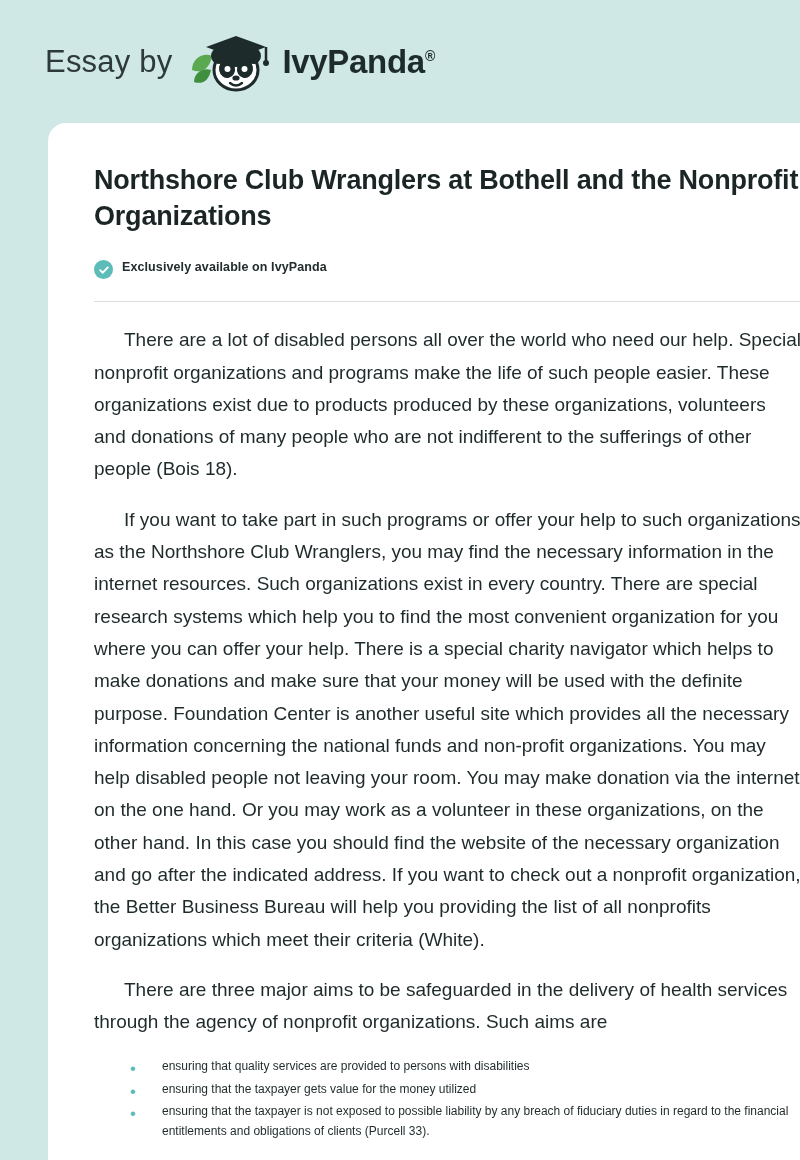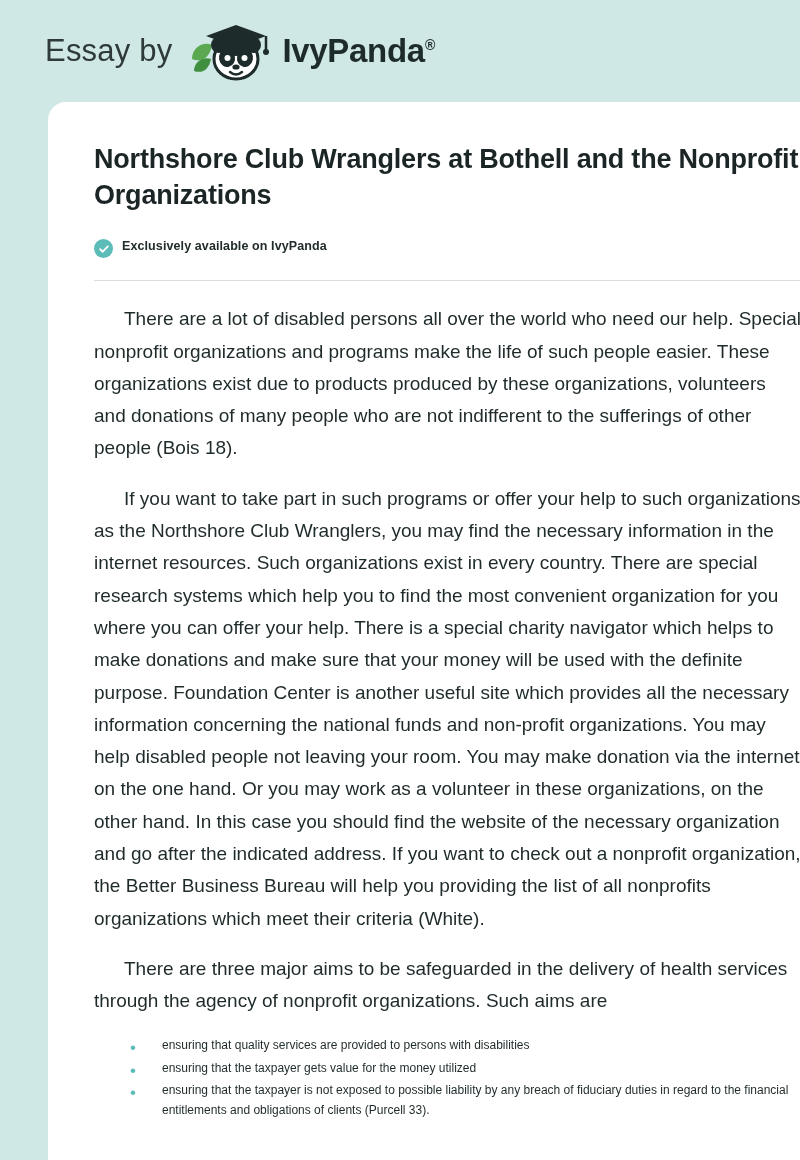--- a/index.html
+++ b/index.html
@@ -15,21 +15,21 @@
   }
   .page {
     width: 800px;
     min-height: 1160px;
     box-sizing: border-box;
     padding: 0;
     position: relative;
   }
   
   .brand-header {
-    height: 102px;
+    height: 123px;
     display: flex;
     align-items: center;
     padding-left: 45px;
     box-sizing: border-box;
   }
   .brand-essay-by {
     font-size: 31px;
     color: #2e3a3a;
     letter-spacing: 0.2px;
     margin-right: 14px;

